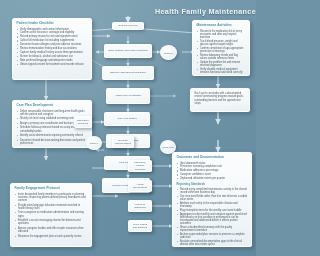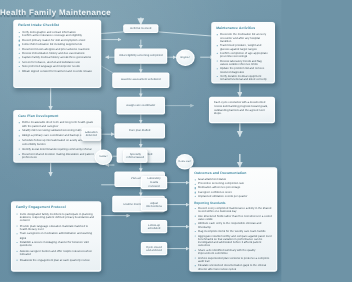--- a/index.html
+++ b/index.html
@@ -15,21 +15,21 @@
     background:
       radial-gradient(circle at 30% 18%, rgba(255,255,255,0.10), rgba(255,255,255,0) 52%),
       linear-gradient(160deg,#7ba0b1 0%,#6d92a6 45%,#628a9f 100%);
     overflow:hidden;
   }
   svg.edges{position:absolute;left:0;top:0;width:256px;height:256px;}
 
   
   .title{
     position:absolute;left:0;right:0;top:7px;
-    text-align:left;
+    text-align:right;
     font-size:7.2px;letter-spacing:.35px;
     color:#f0f6f8;
     text-shadow:0 1px 1px rgba(30,60,75,.45);
     font-weight:bold;
     filter:blur(.25px);
   }
 
   
   .card{
     position:absolute;

